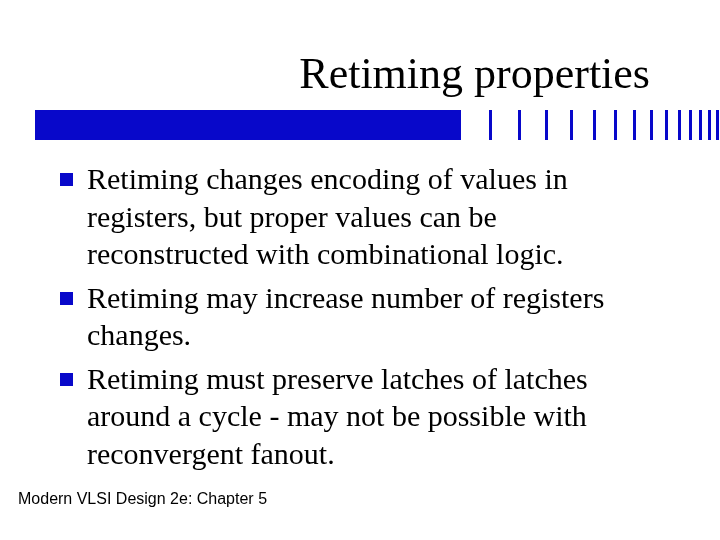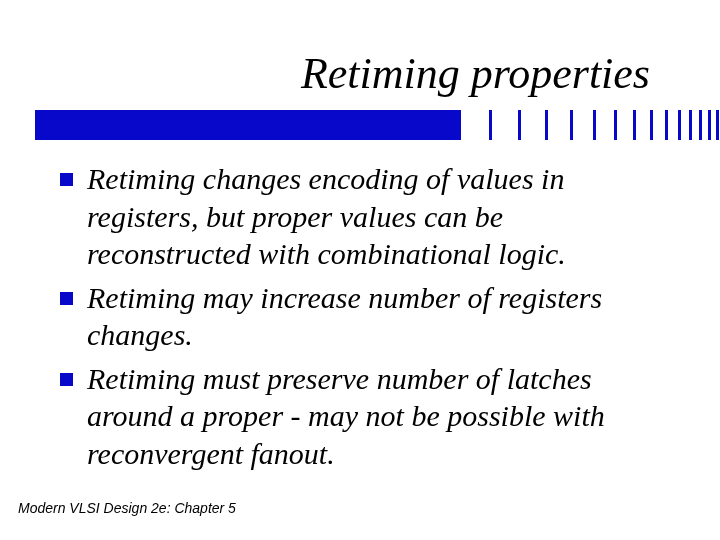--- a/index.html
+++ b/index.html
@@ -1,27 +1,27 @@
 <!DOCTYPE html>
 <html><head>
 <meta charset="utf-8">
 <style>
   * { margin: 0; padding: 0; box-sizing: border-box; }
   html, body { width: 720px; height: 540px; background: #fff; font-family: "Times New Roman", Times, serif; color: #000; overflow: hidden; }
-  .slide { position: relative; width: 720px; height: 540px; font-style: italic; }
+  .slide { position: relative; width: 720px; height: 540px; }
   .title { position: absolute; top: 48px; right: 70px; font-size: 44px; font-weight: 400; }
   .divider { position: absolute; top: 110px; left: 35px; right: 35px; height: 30px; }
   .divider .solid { position: absolute; left: 0; top: 0; width: 65%; height: 100%; background: #0808ca; }
   .divider .ticks { position: absolute; left: 65%; top: 0; right: 0; height: 100%; display: flex; align-items: stretch; }
   .divider .tick { border-left: 3px solid #0808ca; height: 100%; }
   .body { position: absolute; top: 160px; left: 60px; right: 55px; }
   .item { display: flex; align-items: flex-start; margin-bottom: 6px; }
   .bullet { width: 13px; height: 13px; background: #0808ca; flex: 0 0 13px; margin-top: 13px; margin-right: 14px; }
   .text { font-size: 30px; line-height: 1.25; }
-  .footer-left { position: absolute; bottom: 24px; left: 18px; font-family: Arial, Helvetica, sans-serif; font-size: 14px; }
+  .footer-left { position: absolute; bottom: 32px; left: 18px; font-family: Arial, Helvetica, sans-serif; font-size: 16px; }
   .footer-right { position: absolute; bottom: 16px; right: 18px; font-family: Arial, Helvetica, sans-serif; font-size: 12px; }
 </style>
 </head>
 <body>
 
 <div class="slide">
   <div class="title">Retiming properties</div>
 
   <div class="divider">
     <div class="solid"></div>
@@ -48,18 +48,18 @@
     <div class="item">
       <div class="bullet"></div>
       <div class="text">Retiming changes encoding of values in registers, but proper values can be reconstructed with combinational logic.</div>
     </div>
     <div class="item">
       <div class="bullet"></div>
       <div class="text">Retiming may increase number of registers changes.</div>
     </div>
     <div class="item">
       <div class="bullet"></div>
-      <div class="text">Retiming must preserve number of latches around a proper - may not be possible with reconvergent fanout.</div>
+      <div class="text">Retiming must preserve latches of latches around a cycle - may not be possible with reconvergent fanout.</div>
     </div>
   </div>
 
   <div class="footer-left">Modern VLSI Design 2e: Chapter 5</div>
 </div>
 
 </body></html>

